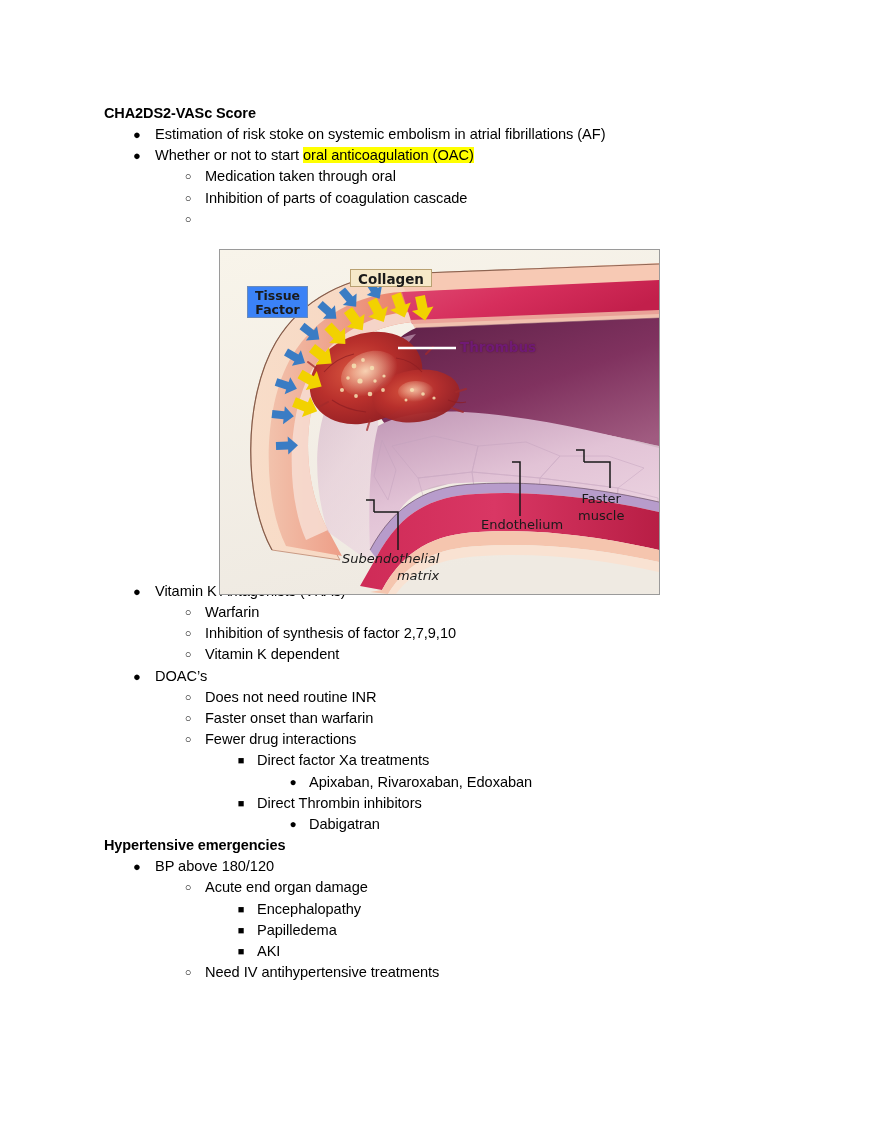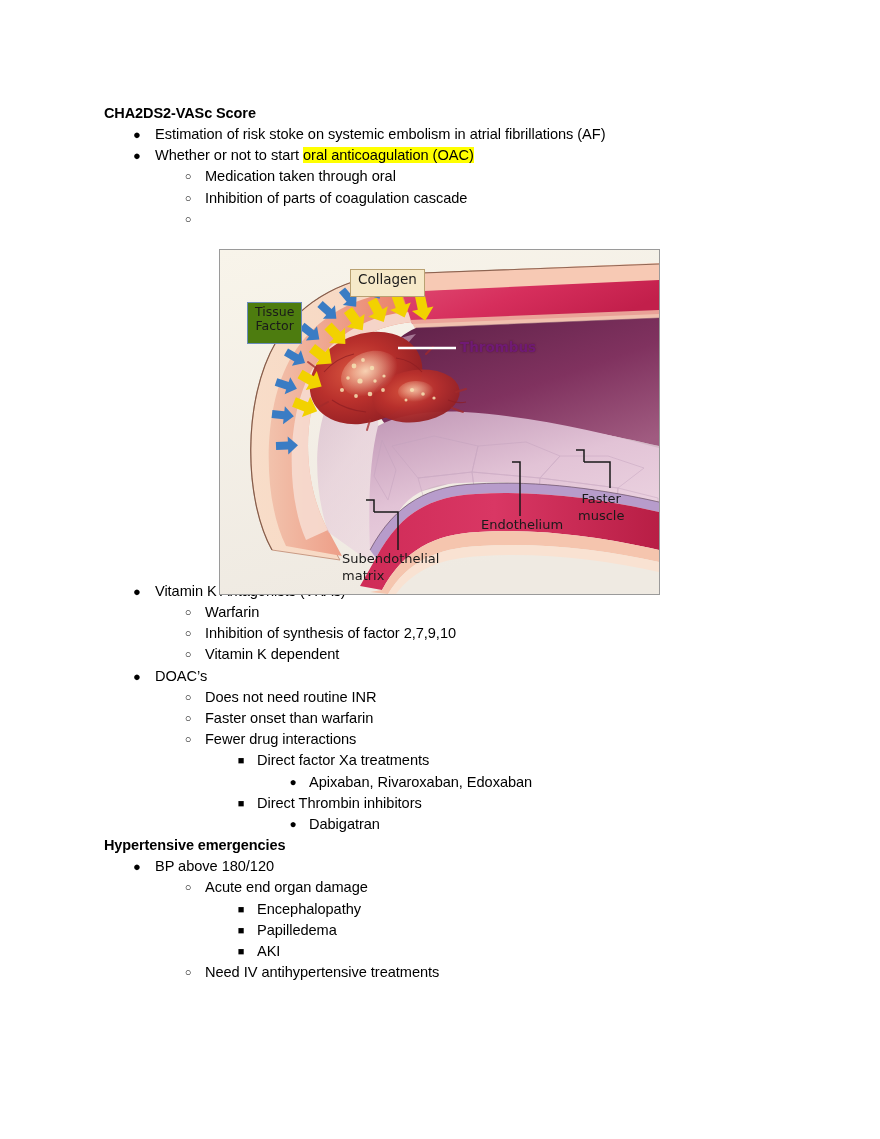--- a/index.html
+++ b/index.html
@@ -88,28 +88,29 @@
   }
   .figure svg { display: block; }
 
   .fig-label {
     position: absolute;
     font-family: "DejaVu Sans", sans-serif;
     color: #1a1a1a;
     white-space: nowrap;
   }
   .box-label {
-    padding: 2px 7px 10px 7px;
+    padding: 2px 7px 0 7px;
     line-height: 14px;
     font-size: 12.5px;
     text-align: center;
+    font-weight: bold;
   }
   .box-tissue {
-    left: 27px; top: 52px;
-    background: #4d7c0f;
+    left: 27px; top: 36px;
+    background: #3b82f6;
     border: 1.5px solid #6a8bbb;
   }
   .box-collagen {
     left: 130px; top: 19px;
     background: #f6e9c9;
     border: 1.5px solid #b9a172;
     font-size: 13.5px;
   }
   .lbl-thrombus {
     left: 240px; top: 89px;
@@ -125,21 +126,22 @@
   .lbl-smooth {
     left: 358px; top: 240px;
     font-size: 13px;
     line-height: 17px;
     text-align: center;
   }
   .lbl-subendo {
     left: 122px; top: 300px;
     font-size: 13px;
     line-height: 17px;
-    text-align: left;
+    text-align: right;
+    font-style: italic;
   }
 </style>
 </head>
 <body>
 
 <div class="page">
 
   <div class="content">
 
     <div class="heading">CHA2DS2-VASc Score</div>

